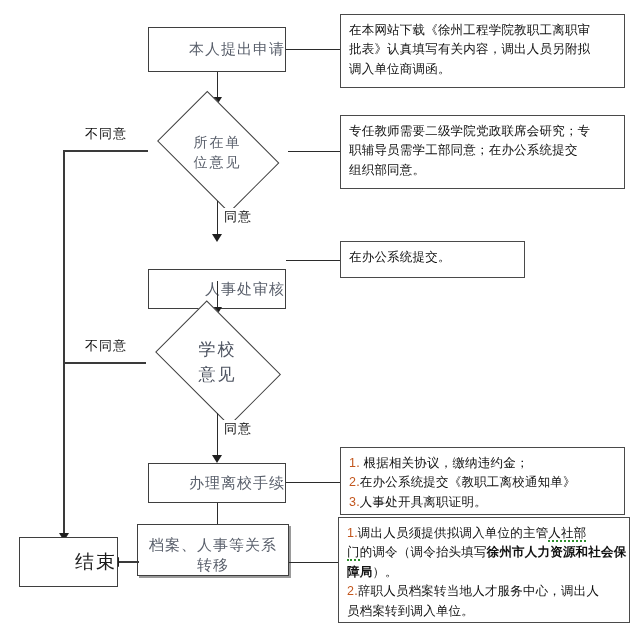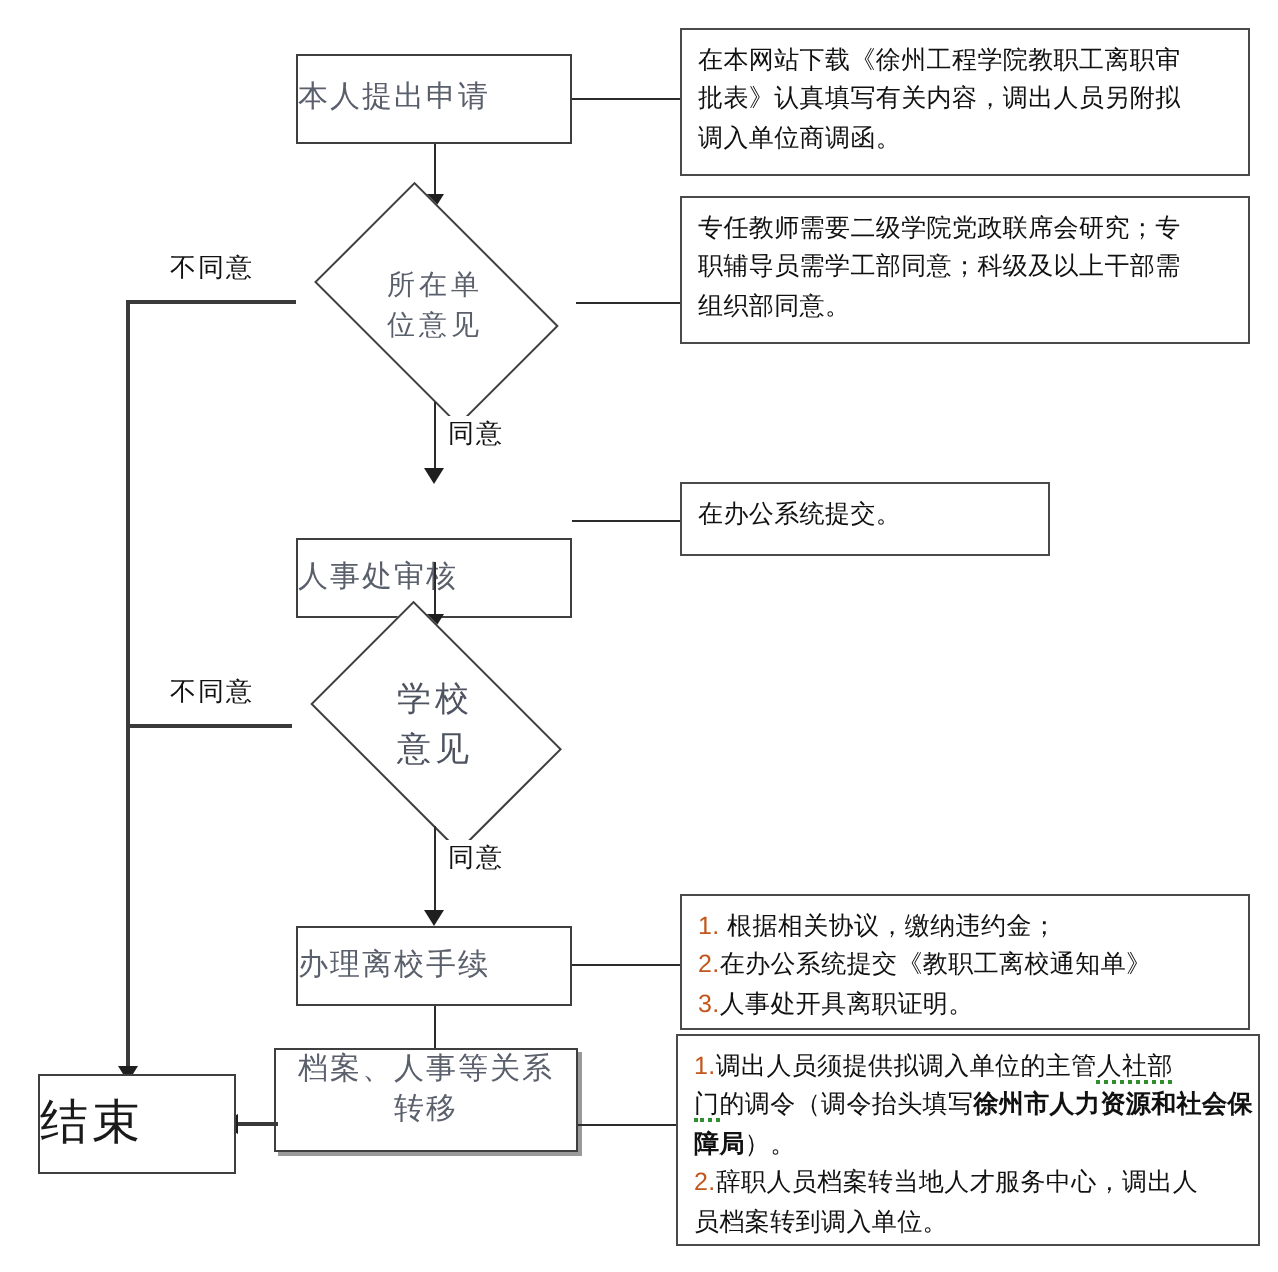--- a/index.html
+++ b/index.html
@@ -16,30 +16,30 @@
   }
 
   
   .node{
     position:absolute;
     box-sizing:border-box;
     border:1px solid #3f3f3f;
     background:#ffffff;
     display:flex;
     align-items:center;
-    justify-content:flex-start;
+    justify-content:flex-end;
     text-align:center;
     color:#595f6b;
     line-height:1.35;
     letter-spacing:1px;
   }
   .node.proc{ font-size:15px; }
   .node.terminal{
     color:#1a1a1a;
-    font-size:24px;
+    font-size:19px;
     letter-spacing:2px;
   }
   .node.shadow{ box-shadow:2px 2px 0 #9a9a9a; }
 
   
   .diamond{
     position:absolute;
     box-sizing:border-box;
   }
   .diamond .dshape{
@@ -143,23 +143,23 @@
   <div class="arrow-d" style="left:212px;top:97px;"></div>
 
   <div class="diamond small" style="left:147px;top:103px;width:141px;height:98px;">
     <div class="dshape"></div>
     <div class="dlabel">
       <span>所在单</span>
       <span>位意见</span>
     </div>
   </div>
 
-  <div class="note" style="left:340px;top:98px;width:285px;height:74px;">
+  <div class="note" style="left:340px;top:115px;width:285px;height:74px;">
     <span class="ln">专任教师需要二级学院党政联席会研究；专</span>
-    <span class="ln">职辅导员需学工部同意；科级及以上干部需</span>
+    <span class="ln">职辅导员需学工部同意；在办公系统提交</span>
     <span class="ln">组织部同意。</span>
   </div>
   <div class="ln-h" style="left:288px;top:151px;width:52px;"></div>
 
   <div class="ln-h thick" style="left:63px;top:150px;width:85px;"></div>
   <div class="elabel" style="left:83px;top:125px;">不同意</div>
 
   <div class="ln-v" style="left:217px;top:201px;height:37px;"></div>
   <div class="arrow-d" style="left:212px;top:234px;"></div>
   <div class="elabel" style="left:222px;top:208px;">同意</div>

